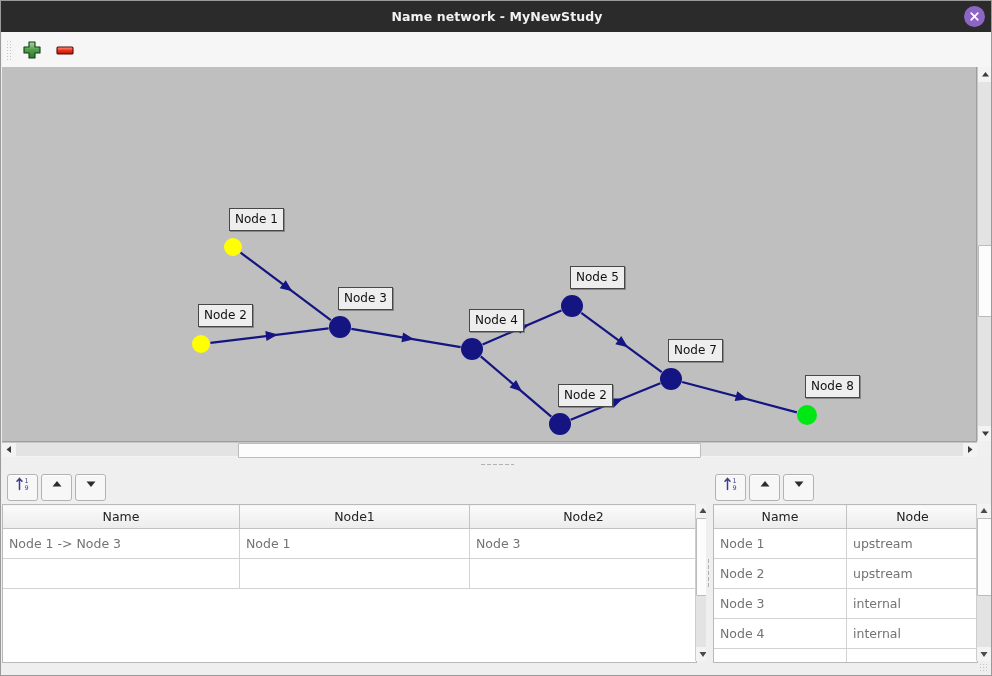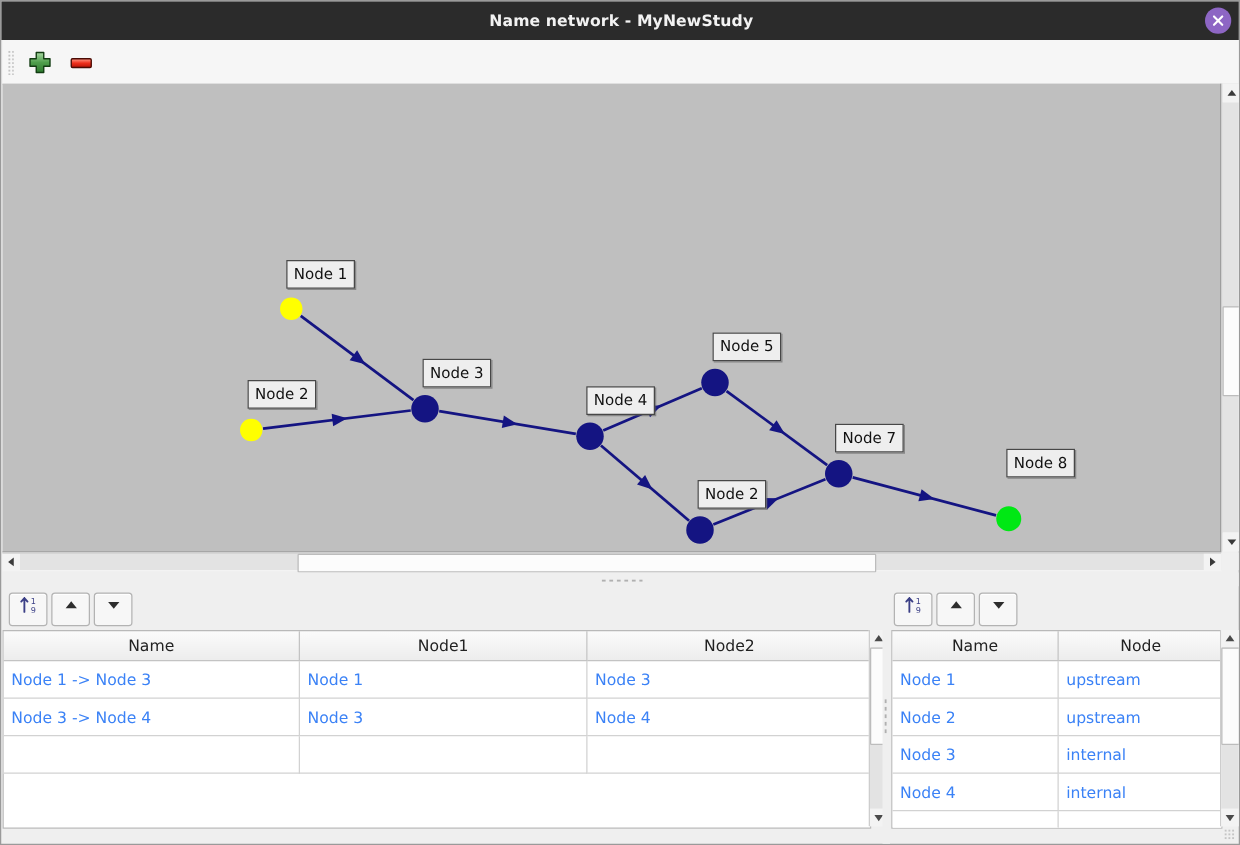--- a/index.html
+++ b/index.html
@@ -76,21 +76,21 @@
         border:1px solid #b3b3b3;border-radius:3px;cursor:pointer;
         box-shadow:0 1px 0 rgba(255,255,255,.8) inset;}
   .sbtn svg{display:block;margin:0 auto;}
 
   table.grid{position:absolute;border-collapse:collapse;table-layout:fixed;
              background:#fff;font-size:12.5px;}
   table.grid th{background:linear-gradient(#fbfbfb,#ececec);
         border:1px solid #c3c3c3;border-top:1px solid #bdbdbd;
         height:21px;font-weight:normal;text-align:center;color:#222;font-size:12.5px;}
   table.grid td{border:1px solid #d2d2d2;height:29px;padding:0 6px;
-        text-align:left;color:#3b82f6;background:#fff;white-space:nowrap;overflow:hidden;}
+        text-align:left;color:#737373;background:#fff;white-space:nowrap;overflow:hidden;}
   .tblclip{position:absolute;overflow:hidden;background:#fff;border:1px solid #b9b9b9;}
 
   .tvsb{position:absolute;width:15px;background:#f3f3f3;border-left:1px solid #cdcdcd;}
   .griphandle{position:absolute;width:5px;height:20px;
         background-image:radial-gradient(#c4c4c4 45%, transparent 46%);
         background-size:3px 3px;}
 </style>
 </head>
 <body>
 
@@ -173,21 +173,21 @@
           </g>
       </svg>
       <div id="label-layer">
           <div class="nlabel" style="left: 227px; top: 141px;">Node 1</div>
           <div class="nlabel" style="left: 196px; top: 237px;">Node 2</div>
           <div class="nlabel" style="left: 336px; top: 220px;">Node 3</div>
           <div class="nlabel" style="left: 467px; top: 242px;">Node 4</div>
           <div class="nlabel" style="left: 568px; top: 199px;">Node 5</div>
           <div class="nlabel" style="left: 556px; top: 317px;">Node 2</div>
           <div class="nlabel" style="left: 666px; top: 272px;">Node 7</div>
-          <div class="nlabel" style="left: 803px; top: 292px;">Node 8</div>
+          <div class="nlabel" style="left: 803px; top: 308px;">Node 8</div>
         </div>
     </div>
 
     <div class="vsb">
       <div class="arrowbtn" style="left:0;top:0;width:15px;height:15px;">
         <svg width="15" height="15" viewBox="0 0 15 15">
             <path d="M7.5 5 L11 9.5 L4 9.5 z" fill="#3a3a3a"></path>
           </svg>
       </div>
       <div class="sbtrack-dark" style="left:0;top:15px;width:15px;height:344px;"></div>
@@ -255,25 +255,20 @@
           <th>Node2</th>
         </tr>
           </thead>
         <tbody id="reaches-body">
             <tr>
               <td>Node 1 -&gt; Node 3</td>
               <td>Node 1</td>
               <td>Node 3</td>
             </tr>
             <tr>
-              <td>Node 3 -&gt; Node 4</td>
-              <td>Node 3</td>
-              <td>Node 4</td>
-            </tr>
-            <tr>
               <td>&nbsp;</td>
               <td>&nbsp;</td>
               <td>&nbsp;</td>
             </tr>
           </tbody>
       </table>
     </div>
 
     <div class="tvsb" style="left:693px;top:35px;height:157px;">
       <div class="arrowbtn" style="left:0;top:0;width:14px;height:14px;">

